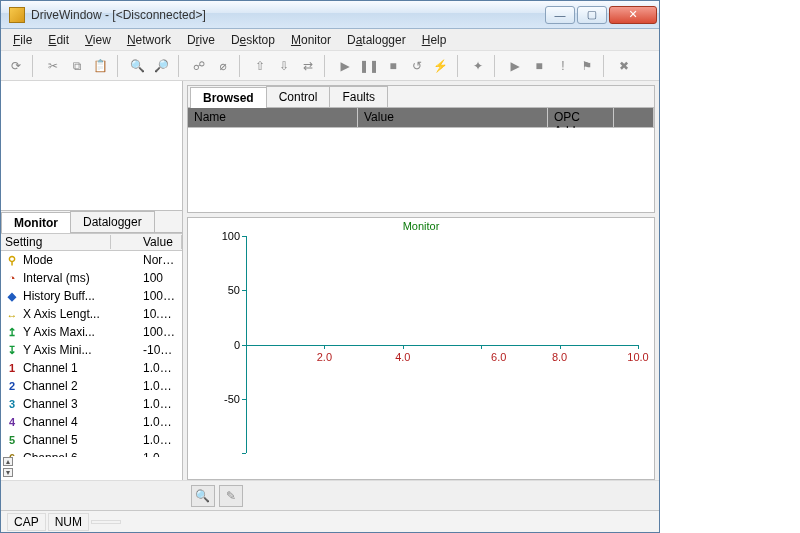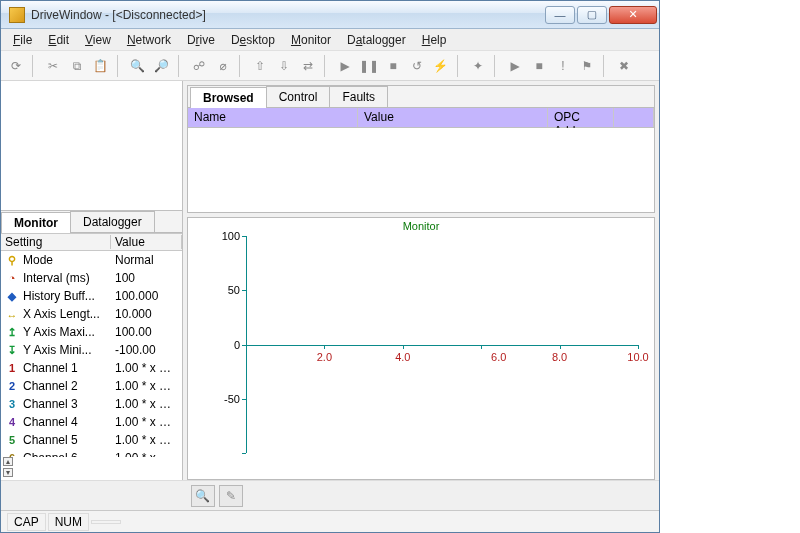--- a/index.html
+++ b/index.html
@@ -119,20 +119,21 @@
   }
   .settings {
     flex:1; overflow:hidden;
     background:#fff;
   }
   .sethdr, .setrow {
     display:flex;
     height:18px;
     align-items:center;
     font-size:12px;
+    gap:28px;
   }
   .sethdr {
     background:#f3f3f3;
     border-bottom:1px solid #c8c8c8;
     border-top:1px solid #c8c8c8;
   }
   .sethdr .col, .setrow .col {
     padding: 0 4px;
     overflow:hidden; white-space:nowrap; text-overflow:ellipsis;
   }
@@ -157,21 +158,21 @@
   .btabs {
     display:flex;
     height:22px;
     border-bottom:1px solid #bbb;
     background:#f3f3f3;
     padding-left:2px;
   }
   .gridhdr {
     display:flex;
     height:20px;
-    background:#c4b5fd;
+    background:#737373;
     border-bottom:1px solid #c0c0c0;
   }
   .gridhdr .gcol {
     border-right:1px solid #c8c8c8;
     padding: 2px 6px;
   }
   .gcol.name { width: 170px; }
   .gcol.val { width: 190px; }
   .gcol.opc { flex:1; }
   .gridbody { flex:1; background:#fff; }

